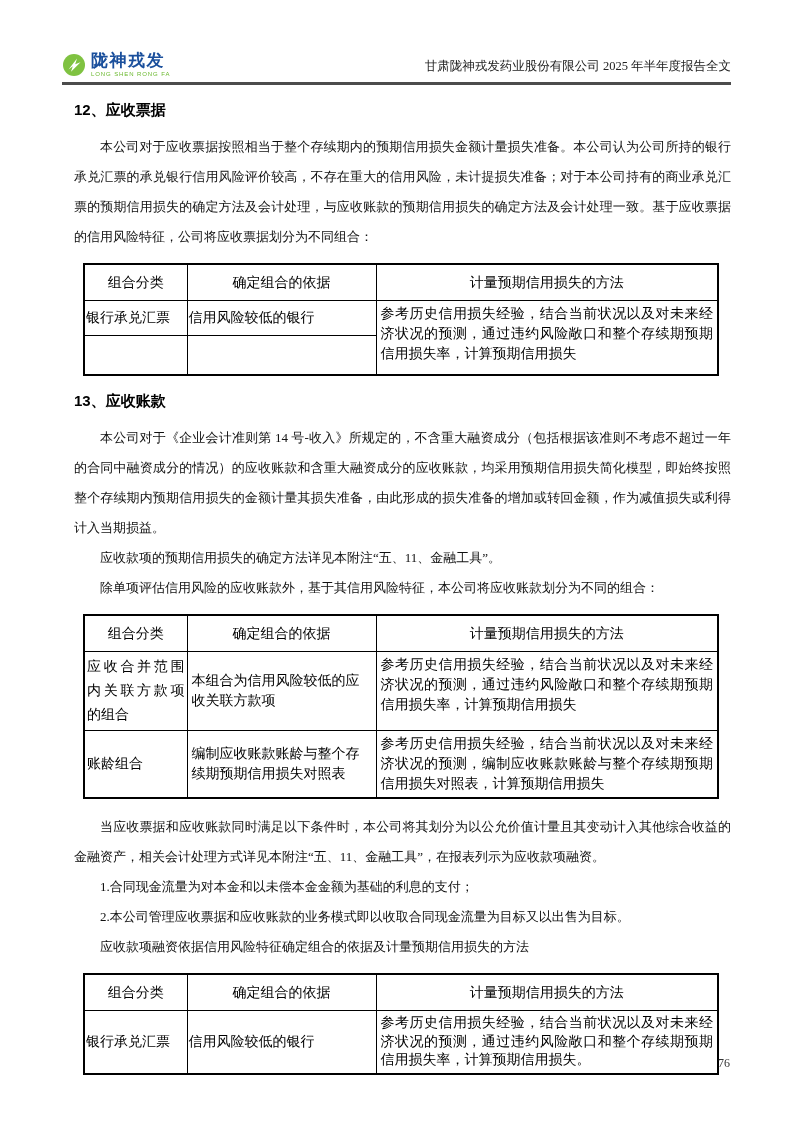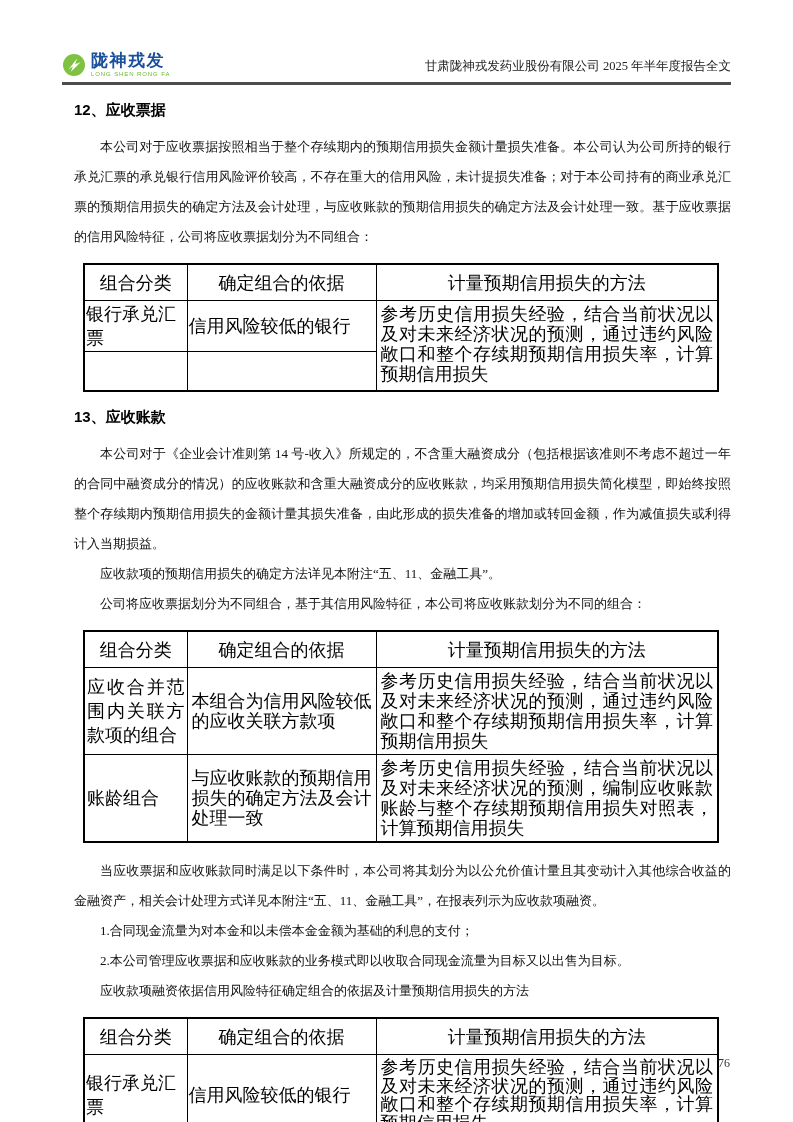--- a/index.html
+++ b/index.html
@@ -21,21 +21,21 @@
   .hdr-title{font-size:12.5px;color:#222;padding-bottom:2px;margin-left:42px;}
   .rule{height:3px;background:#4c4c4c;margin-top:5px;}
   
   h2.sec{font-family:"Liberation Sans","DejaVu Sans",sans-serif;font-size:15px;
          font-weight:bold;color:#000;margin:15px 0 0 12px;line-height:19px;}
   p.body{font-size:13px;line-height:30px;text-align:justify;text-indent:2em;
          margin:0 0 0 12px;color:#111;}
   p.first{margin-top:13px;}
   
   table.tbl{border-collapse:collapse;margin:11px 0 0 21px;width:634px;
-            font-size:18px;border:2px solid #000;table-layout:fixed;}
+            font-size:14px;border:2px solid #000;table-layout:fixed;}
   .tbl th,.tbl td{border:1px solid #000;font-weight:normal;color:#000;
                   vertical-align:middle;overflow:hidden;}
   .tbl th{height:33px;text-align:center;}
   td.c{text-align:left;}
   td.j{text-align:justify;line-height:24px;padding:3px 2px;vertical-align:middle;}
   td.l{text-align:left;line-height:20px;padding:3px 4px;vertical-align:middle;}
   td.m{text-align:justify;line-height:20px;padding:3px 4px;vertical-align:top;}
   td.m3{line-height:18.5px;}
   tr.t1r1 td{height:32px;}
   tr.t1r2 td{height:36px;}
@@ -85,42 +85,42 @@
     <tr class="t1r2">
       <td></td>
       <td></td>
     </tr>
   </tbody>
     </table>
 
   <h2 class="sec">13、应收账款</h2>
   <p class="body first">本公司对于《企业会计准则第 14 号-收入》所规定的，不含重大融资成分（包括根据该准则不考虑不超过一年的合同中融资成分的情况）的应收账款和含重大融资成分的应收账款，均采用预期信用损失简化模型，即始终按照整个存续期内预期信用损失的金额计量其损失准备，由此形成的损失准备的增加或转回金额，作为减值损失或利得计入当期损益。</p>
   <p class="body">应收款项的预期信用损失的确定方法详见本附注“五、11、金融工具”。</p>
-  <p class="body">公司将应收票据划分为不同组合，基于其信用风险特征，本公司将应收账款划分为不同的组合：</p>
+  <p class="body">除单项评估信用风险的应收账款外，基于其信用风险特征，本公司将应收账款划分为不同的组合：</p>
 
   <table class="tbl">
     <colgroup>
         <col style="width:103px">
         <col style="width:189px">
         <col style="width:342px">
       </colgroup>
     <tbody>
         <tr>
       <th>组合分类</th>
       <th>确定组合的依据</th>
       <th>计量预期信用损失的方法</th>
     </tr>
     <tr>
       <td class="j">应收合并范围内关联方款项的组合</td>
       <td class="l">本组合为信用风险较低的应收关联方款项</td>
       <td class="m">参考历史信用损失经验，结合当前状况以及对未来经济状况的预测，通过违约风险敞口和整个存续期预期信用损失率，计算预期信用损失</td>
     </tr>
     <tr>
       <td class="j">账龄组合</td>
-      <td class="l">与应收账款的预期信用损失的确定方法及会计处理一致</td>
+      <td class="l">编制应收账款账龄与整个存续期预期信用损失对照表</td>
       <td class="m">参考历史信用损失经验，结合当前状况以及对未来经济状况的预测，编制应收账款账龄与整个存续期预期信用损失对照表，计算预期信用损失</td>
     </tr>
   </tbody>
     </table>
 
   <p class="body first">当应收票据和应收账款同时满足以下条件时，本公司将其划分为以公允价值计量且其变动计入其他综合收益的金融资产，相关会计处理方式详见本附注“五、11、金融工具”，在报表列示为应收款项融资。</p>
   <p class="body">1.合同现金流量为对本金和以未偿本金金额为基础的利息的支付；</p>
   <p class="body">2.本公司管理应收票据和应收账款的业务模式即以收取合同现金流量为目标又以出售为目标。</p>
   <p class="body">应收款项融资依据信用风险特征确定组合的依据及计量预期信用损失的方法</p>
 

